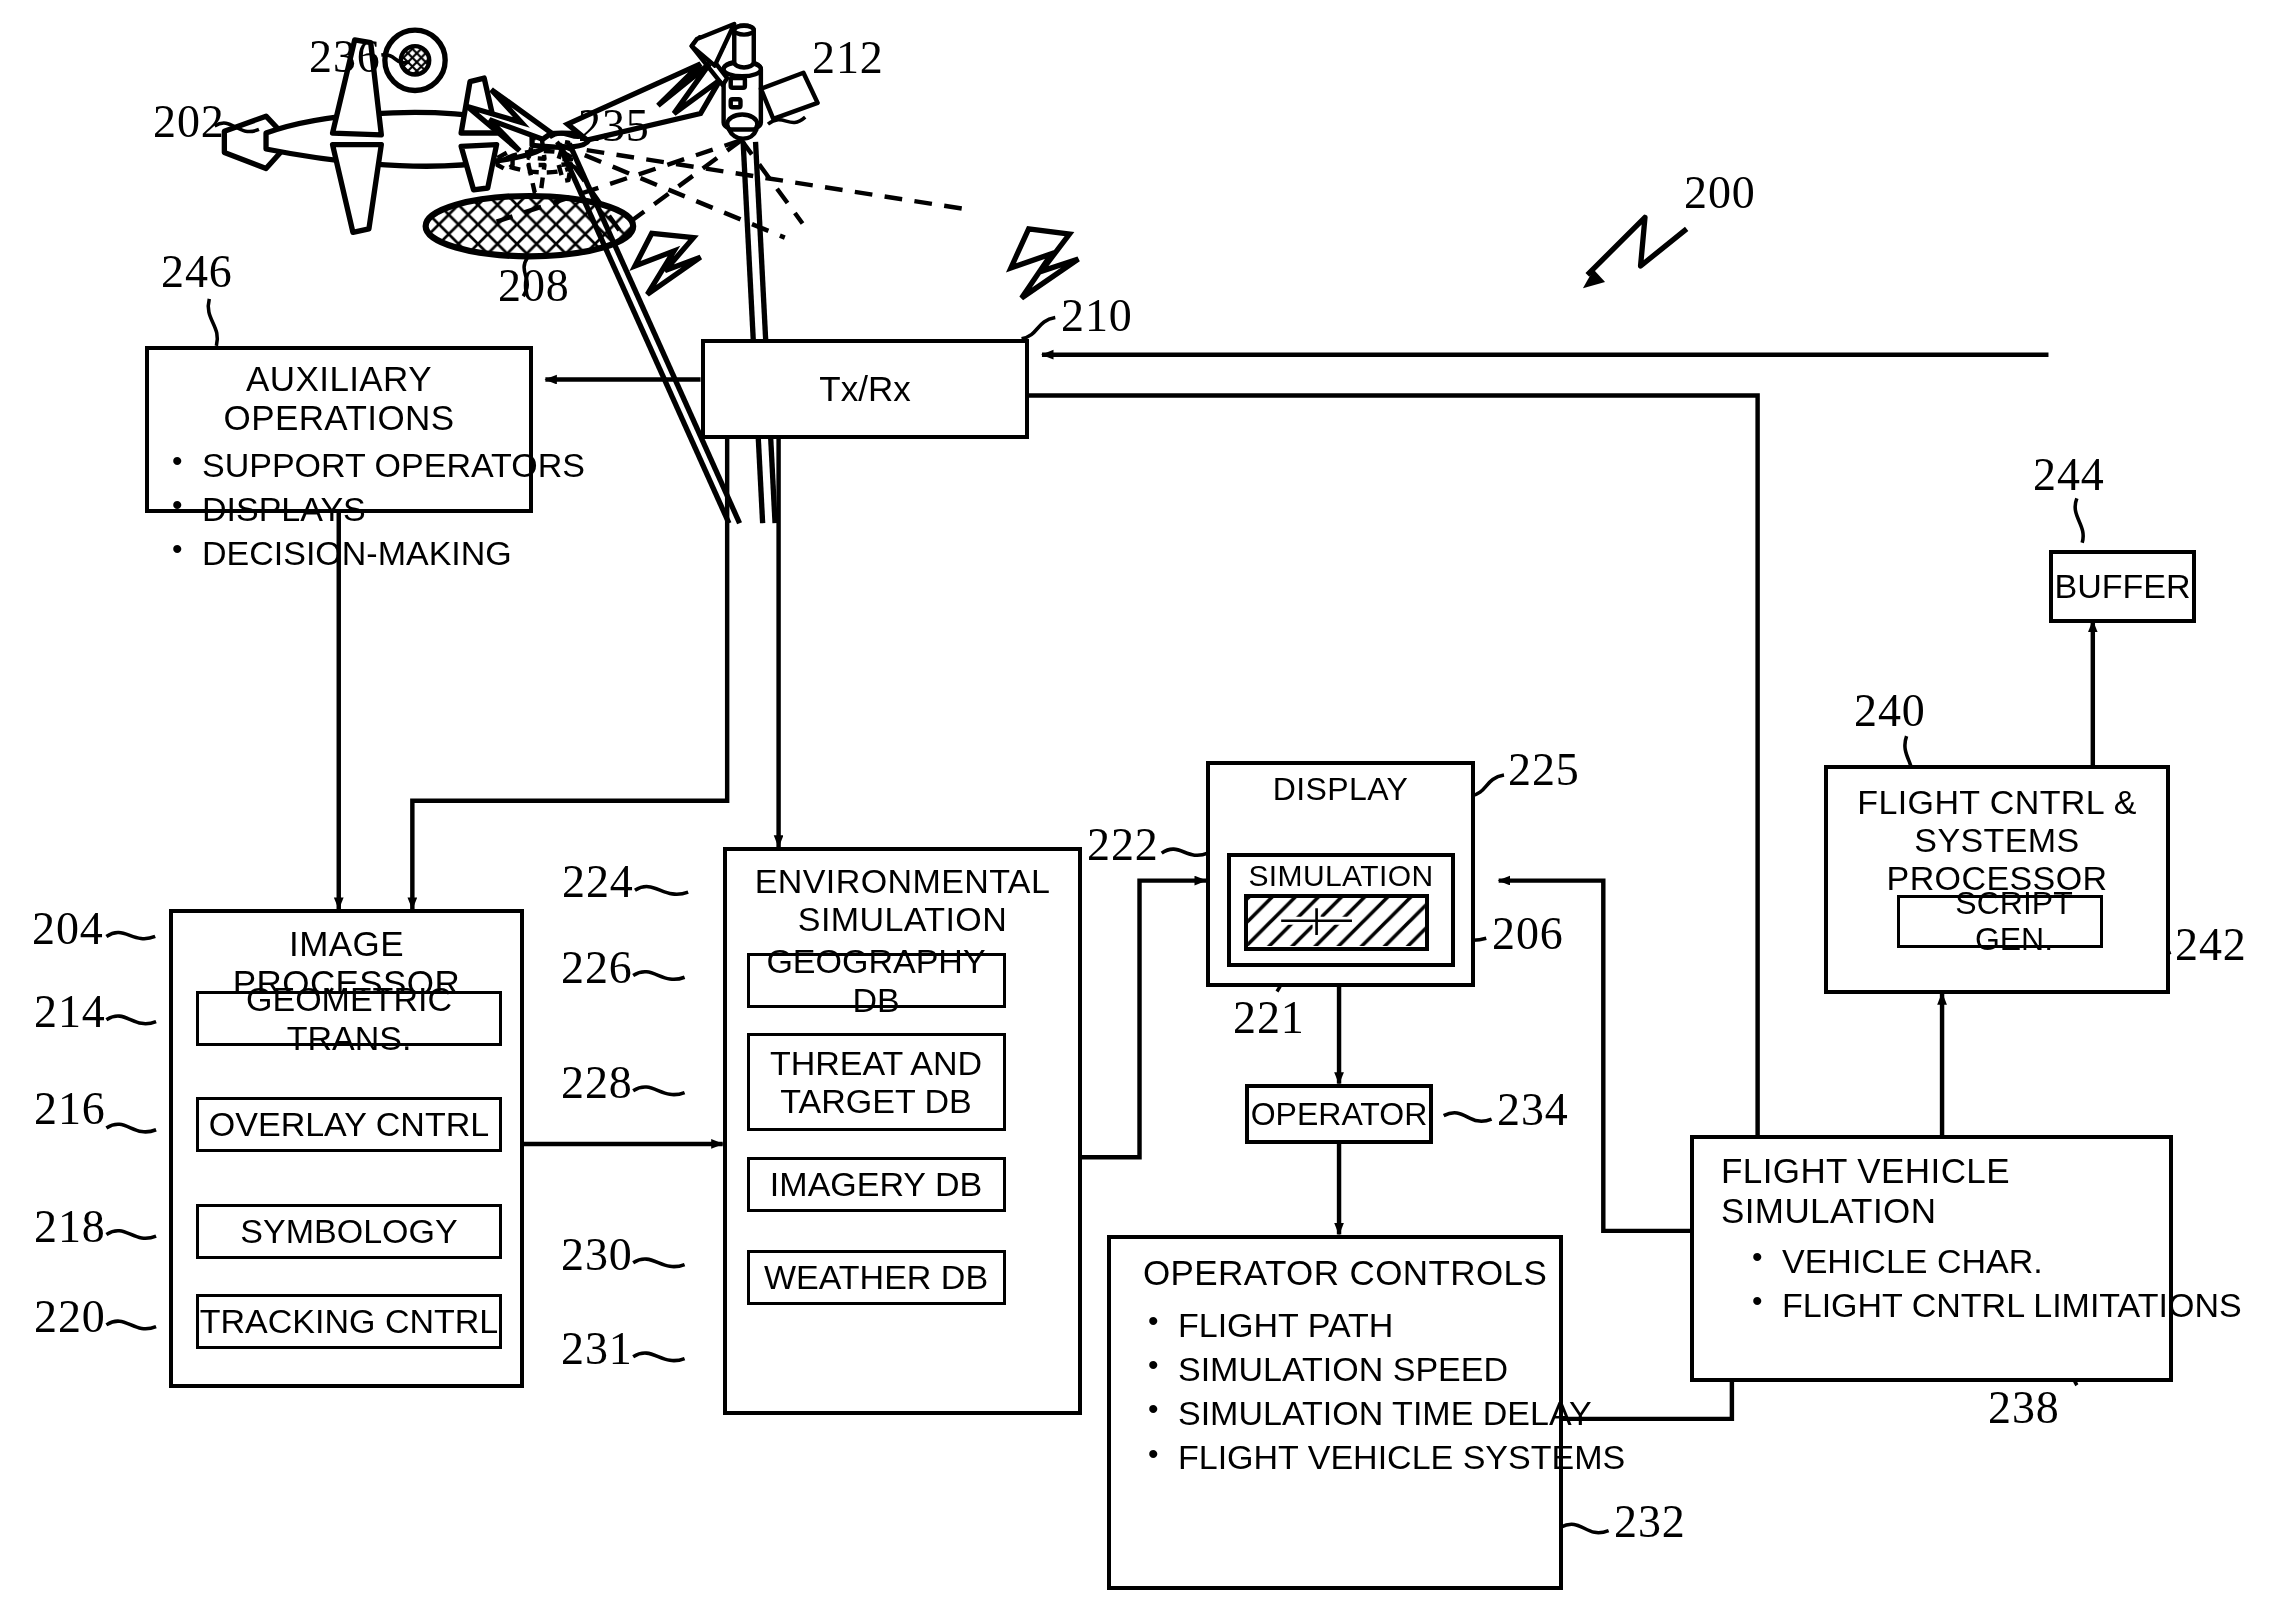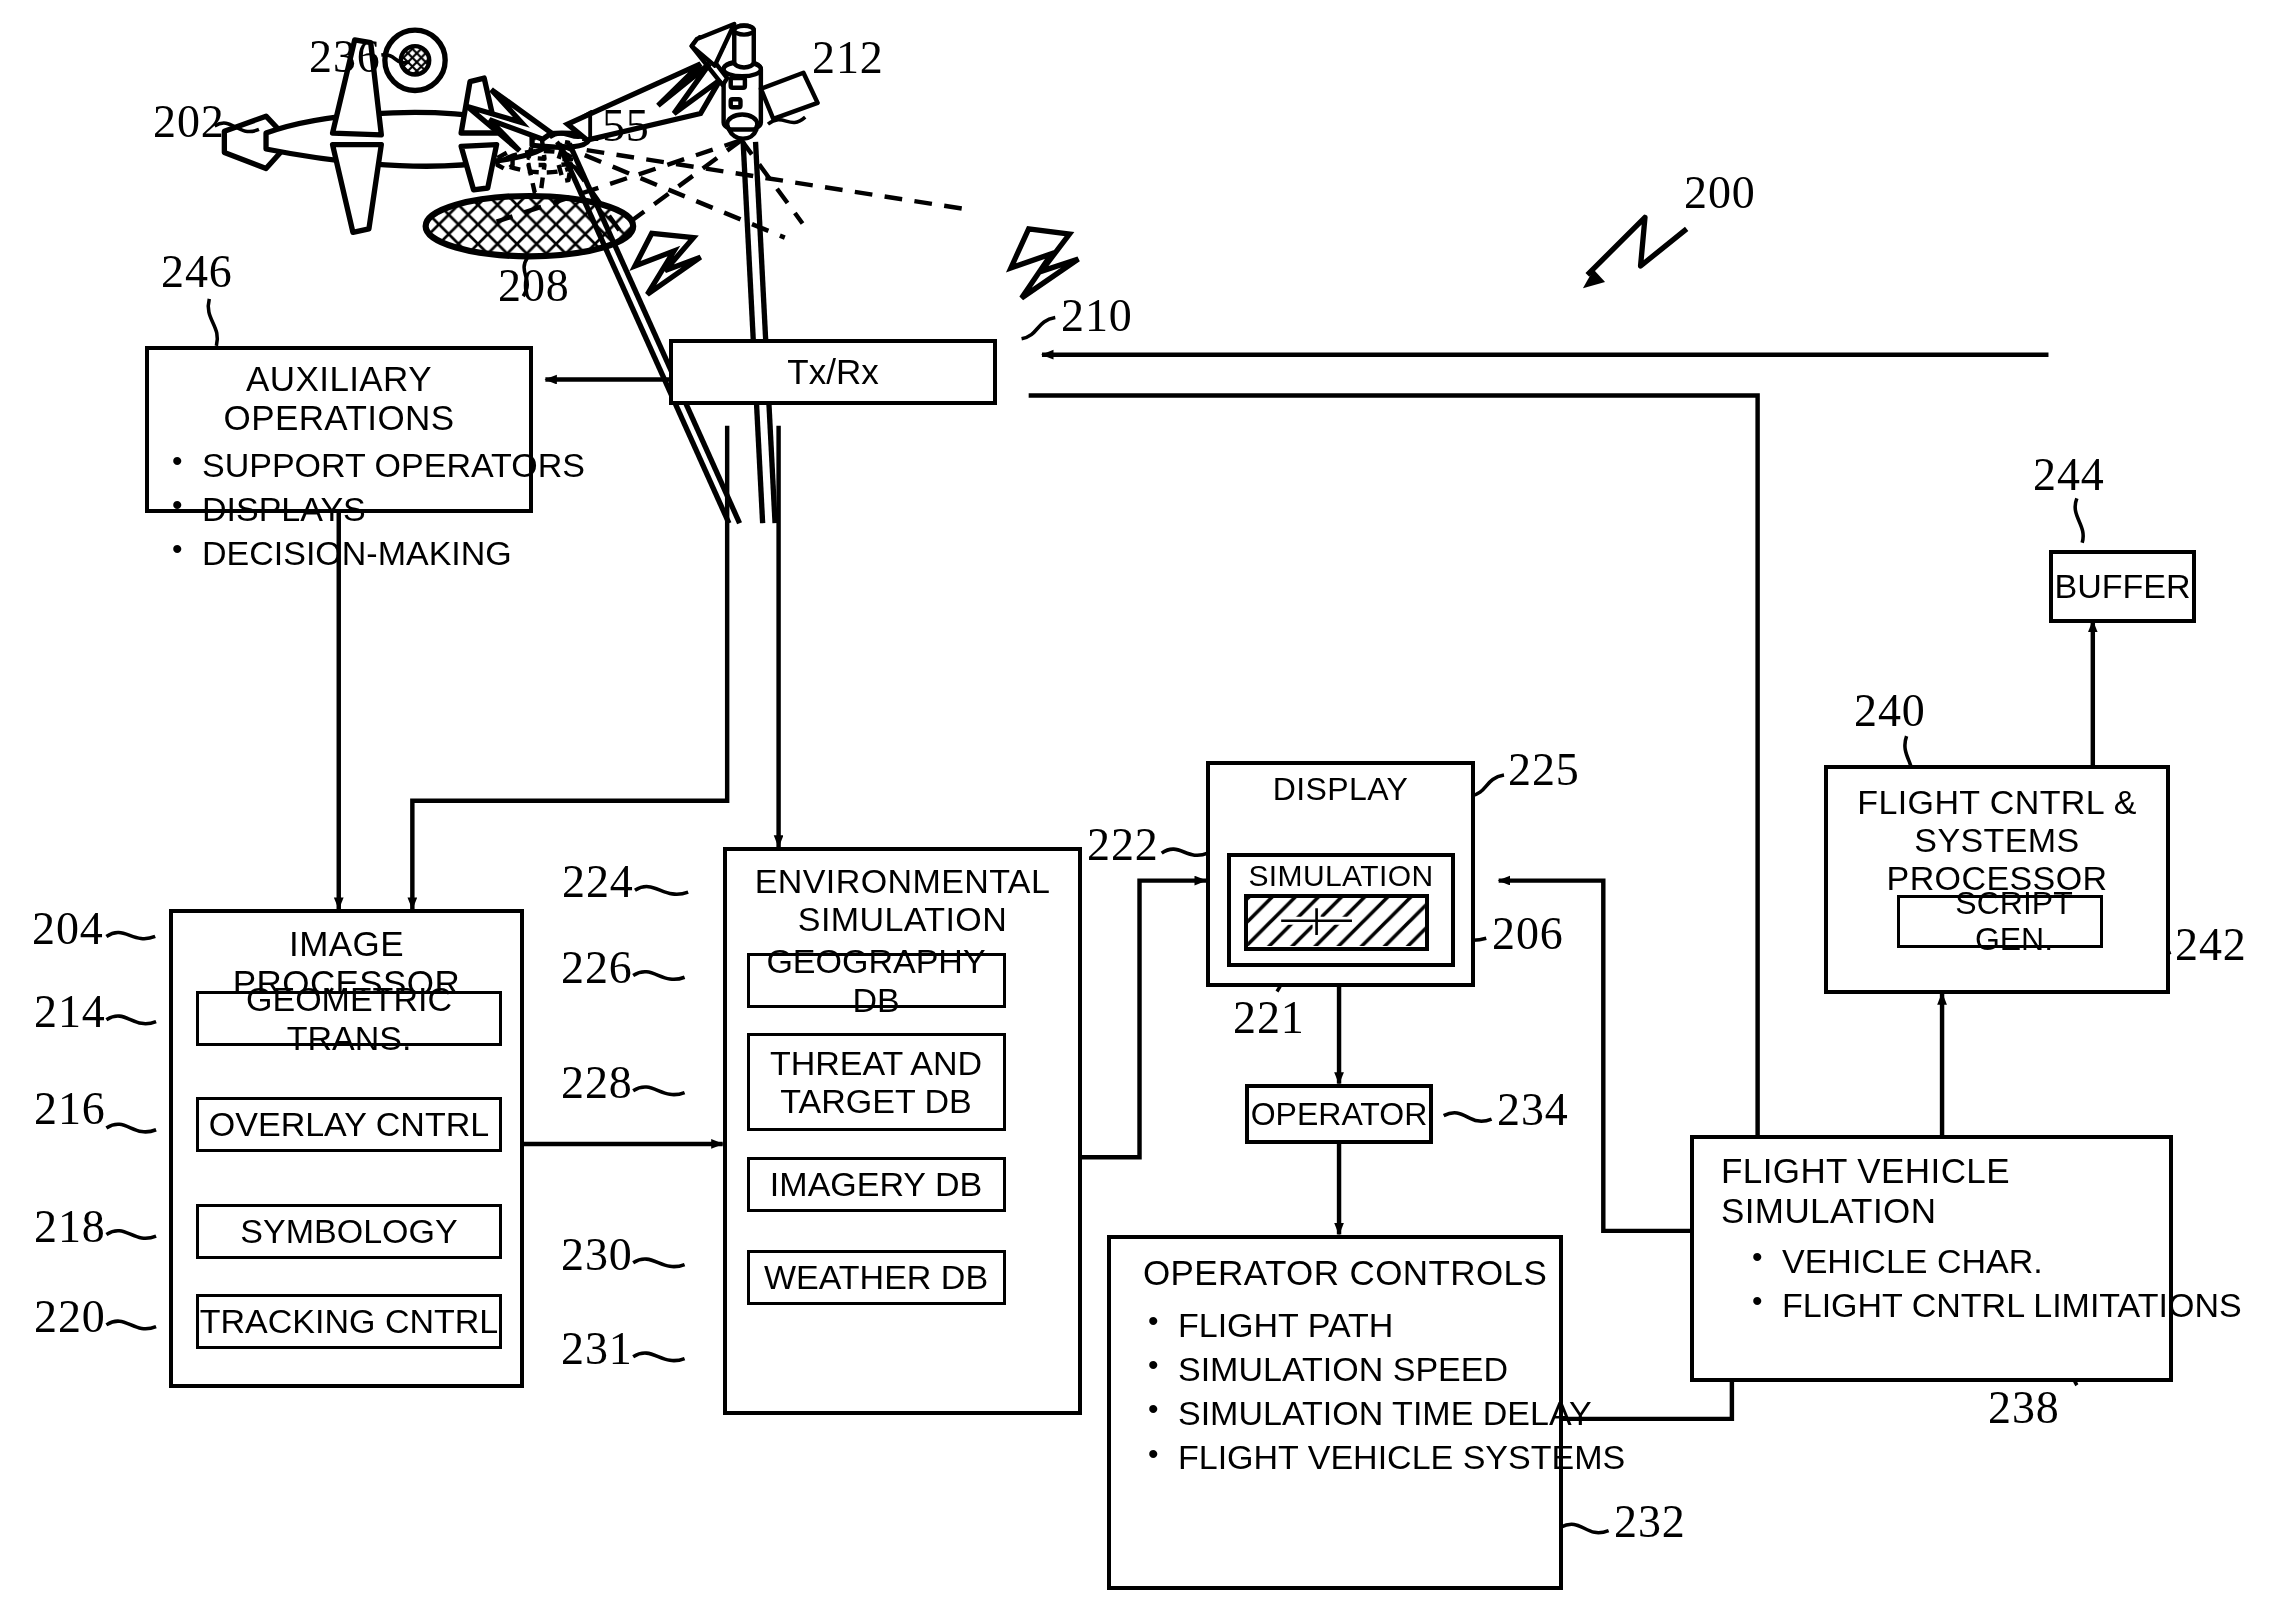--- a/index.html
+++ b/index.html
@@ -249,21 +249,21 @@
 
       <path d="M 2342,562 C 2334,582 2354,592 2348,612"></path>
 
       <path d="M 242,142 C 262,130 268,156 292,146"></path>
     </g>
   </svg>
 
   <div class="refnum" style="left:153px;top:99px;">202</div>
   <div class="refnum" style="left:309px;top:34px;">236</div>
   <div class="refnum" style="left:812px;top:35px;">212</div>
-  <div class="refnum" style="left:578px;top:103px;">155</div>
+  <div class="refnum" style="left:578px;top:103px;">235</div>
   <div class="refnum" style="left:498px;top:263px;">208</div>
   <div class="refnum" style="left:1684px;top:170px;">200</div>
 
   <div class="refnum" style="left:161px;top:249px;">246</div>
   <div class="refnum" style="left:1061px;top:293px;">210</div>
   <div class="refnum" style="left:32px;top:906px;">204</div>
   <div class="refnum" style="left:34px;top:989px;">214</div>
   <div class="refnum" style="left:34px;top:1086px;text-align:right;">216</div>
   <div class="refnum" style="left:34px;top:1204px;">218</div>
   <div class="refnum" style="left:34px;top:1294px;">220</div>
@@ -301,21 +301,21 @@
 
   <div class="boxwrap" style="left:145px;top:346px;width:388px;height:167px;border:4.4px solid #000;">
     <div class="boxtitle" style="margin-top:9px;">AUXILIARY OPERATIONS</div>
     <ul class="bullets" style="margin-top:5.3px;margin-left:16px;">
       <li>SUPPORT OPERATORS</li>
       <li>DISPLAYS</li>
       <li>DECISION-MAKING</li>
     </ul>
   </div>
 
-  <div class="boxwrap" style="left:669px;top:339px;width:328px;height:66px;border:4.4px solid #000;">
+  <div class="boxwrap" style="left:701px;top:339px;width:328px;height:100px;border:4.4px solid #000;">
     <div class="centered-label">Tx/Rx</div>
   </div>
 
   <div class="boxwrap" style="left:169px;top:909px;width:355px;height:479px;border:4.4px solid #000;">
     <div class="boxtitle" style="margin-top:10.6px;">IMAGE PROCESSOR</div>
 
     <div class="subbox" style="position:absolute;left:23px;top:78px;width:306px;height:55px;">
       <span>GEOMETRIC TRANS.</span>
     </div>
     <div class="subbox" style="position:absolute;left:23px;top:184px;width:306px;height:55px;">

